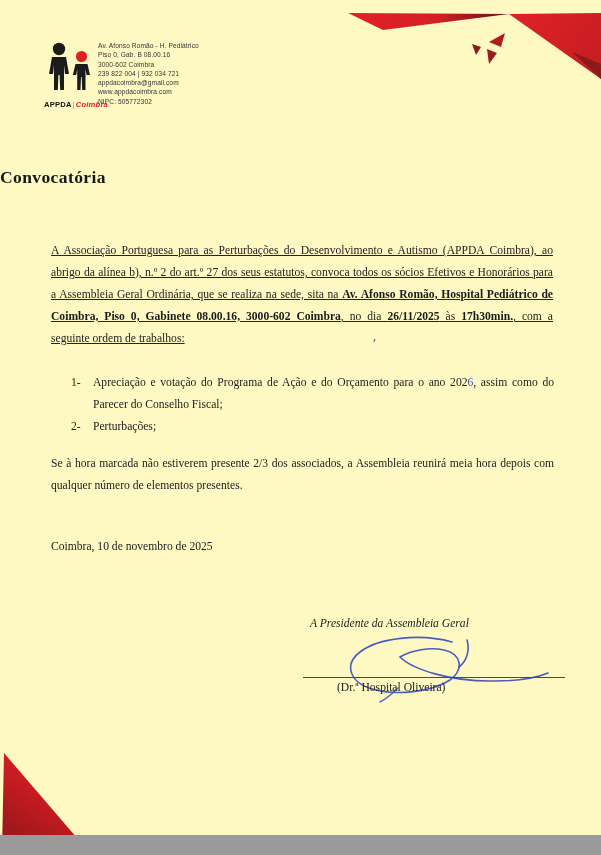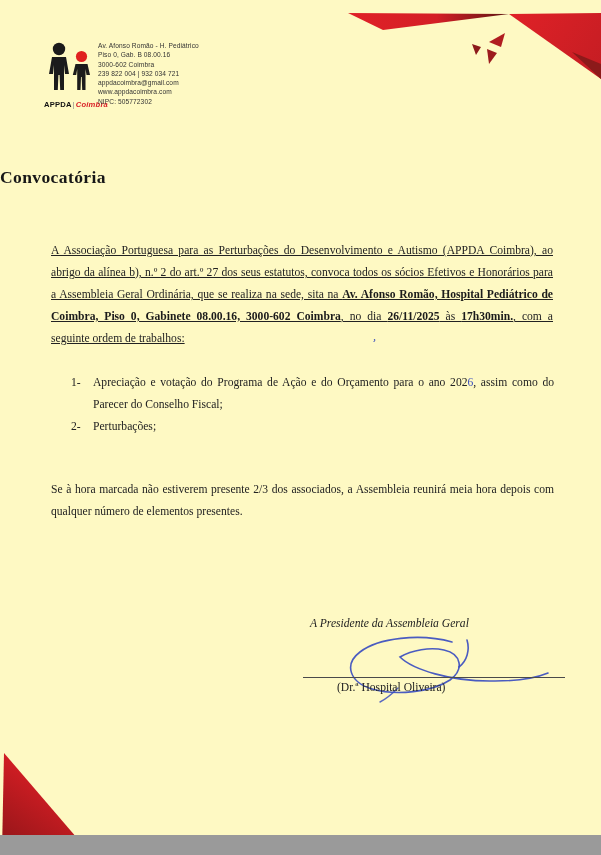--- a/index.html
+++ b/index.html
@@ -22,21 +22,21 @@
 
   
   .title{position:absolute;left:0;top:167px;width:601px;text-align:left;
     font-size:17.5px;font-weight:bold;letter-spacing:.4px;color:#171717;}
   .p1{position:absolute;left:51px;top:240px;width:502px;font-size:11.6px;
     line-height:22px;text-align:justify;text-decoration:underline;}
   .stray{position:absolute;left:372px;top:336px;color:#3a4fbe;font-size:12px;transform:rotate(8deg);}
   .agenda{position:absolute;left:71px;top:372px;width:483px;font-size:11.6px;line-height:22.2px;}
   .agenda-item{position:relative;padding-left:22px;text-align:justify;}
   .agenda-item .marker{position:absolute;left:0;top:0;}
-  .p2{position:absolute;left:51px;top:479px;width:503px;font-size:11.6px;
+  .p2{position:absolute;left:51px;top:453px;width:503px;font-size:11.6px;
     line-height:22.2px;text-align:justify;}
   .dateline{position:absolute;left:51px;top:540px;font-size:11.6px;}
   .sig-role{position:absolute;left:310px;top:617px;font-size:11.6px;font-style:italic;}
   .sig-rule{position:absolute;left:303px;top:677px;width:262px;height:1px;background:#4a4a4a;}
   .sig-name{position:absolute;left:337px;top:681px;font-size:11.6px;}
   .sig-scribble{position:absolute;left:300px;top:622px;}
   .blue{color:#3a4fbe;}
   b{font-weight:bold;color:#1b1b1b;}
 </style>
 </head>
@@ -120,20 +120,21 @@
         <span>Apreciação e votação do Programa de Ação e do Orçamento para o ano 202</span><span class="blue">6</span><span>, assim como do Parecer do Conselho Fiscal;</span>
       </div>
       <div class="agenda-item">
         <span class="marker">2-</span>
         <span>Perturbações;</span>
       </div>
     </div>
 
     <div class="p2">Se à hora marcada não estiverem presente 2/3 dos associados, a Assembleia reunirá meia hora depois com qualquer número de elementos presentes.</div>
 
+    <div class="dateline">Coimbra, 10 de novembro de 2025</div>
 
     <div class="sig-role">A Presidente da Assembleia Geral</div>
 
     <svg class="sig-scribble" width="260" height="85" viewBox="300 622 260 85">
       <path fill="none" stroke="#3b4ec0" stroke-width="1.6" stroke-linecap="round" opacity="0.92" d="M 467,640 C 470,650 467,661 459,667"></path>
       <path fill="none" stroke="#3b4ec0" stroke-width="1.6" stroke-linecap="round" opacity="0.92" d="M 452,642 C 420,633 378,638 360,652 C 344,664 349,682 372,689 C 396,696 432,692 450,680 C 464,670 462,654 444,650 C 430,647 412,650 400,657 C 412,669 450,682 495,681 C 515,681 536,678 548,673"></path>
       <path fill="none" stroke="#3b4ec0" stroke-width="1.4" stroke-linecap="round" opacity="0.85" d="M 398,688 C 392,694 386,699 380,702"></path>
     </svg>
 
     <div class="sig-rule"></div>

